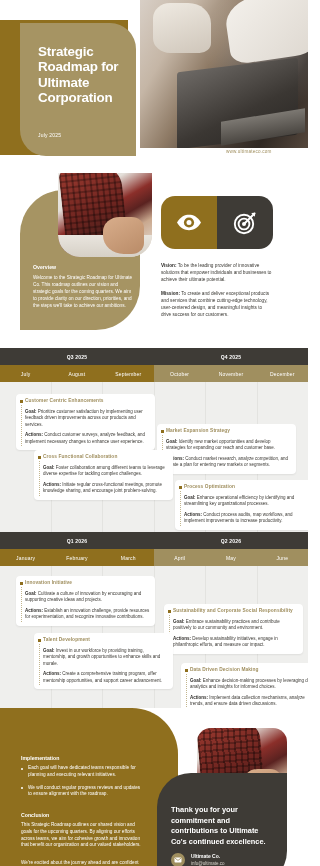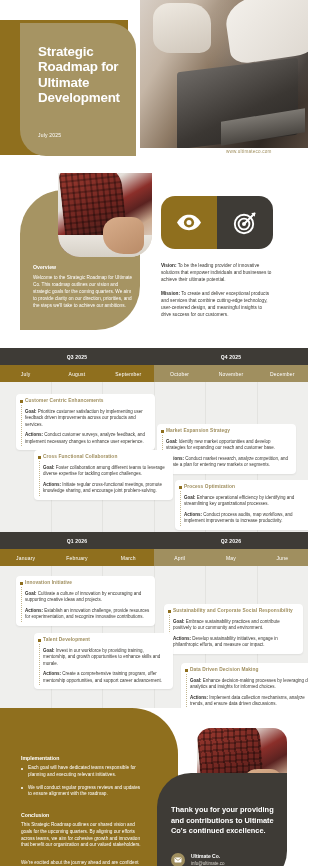--- a/index.html
+++ b/index.html
@@ -207,21 +207,21 @@
 
   <div class="hero">
     <div class="hero-photo">
       <div class="arm2"></div>
       <div class="lap"></div>
       <div class="lapkeys"></div>
       <div class="arm"></div>
     </div>
     <div class="hero-gold"></div>
     <div class="hero-card-wide"></div>
-    <div class="hero-title">Strategic Roadmap for Ultimate Development</div>
+    <div class="hero-title">Strategic Roadmap for Ultimate Corporation</div>
     <div class="hero-date">July 2025</div>
     <div class="hero-url">www.ultimateco.com</div>
   </div>
 
   <div class="ov">
     <div class="ov-shape"></div>
     <div class="ov-photo">
       <div class="shirt"></div>
       <div class="desk"></div>
       <div class="hand"></div>
@@ -397,21 +397,21 @@
     <div class="con-p con-p1">This Strategic Roadmap outlines our shared vision and goals for the upcoming quarters. By aligning our efforts across teams, we aim for cohesive growth and innovation that benefit our organization and our valued stakeholders.</div>
     <div class="con-p con-p2">We're excited about the journey ahead and are confident that our collective dedication will lead to sustainable success. Let's work together to make these strategic objectives a reality.</div>
 
     <div class="bot-photo">
       <div class="shirt"></div>
       <div class="desk"></div>
       <div class="hand"></div>
     </div>
 
     <div class="bot-dark"></div>
-    <div class="thanks">Thank you for your providing and contributions to Ultimate Co's continued excellence.</div>
+    <div class="thanks">Thank you for your commitment and contributions to Ultimate Co's continued excellence.</div>
 
     <div class="contact">
       <span class="mail-circle">
         <svg width="8" height="6" viewBox="0 0 8 6" aria-hidden="true">
           <rect x="0.5" y="0.5" width="7" height="5" rx="0.8" fill="#fff"></rect>
           <path d="M0.8 1 L4 3.4 L7.2 1" fill="none" stroke="#a08f5f" stroke-width="0.8"></path>
         </svg>
       </span>
       <span class="txt">
         <b>Ultimate Co.</b>

